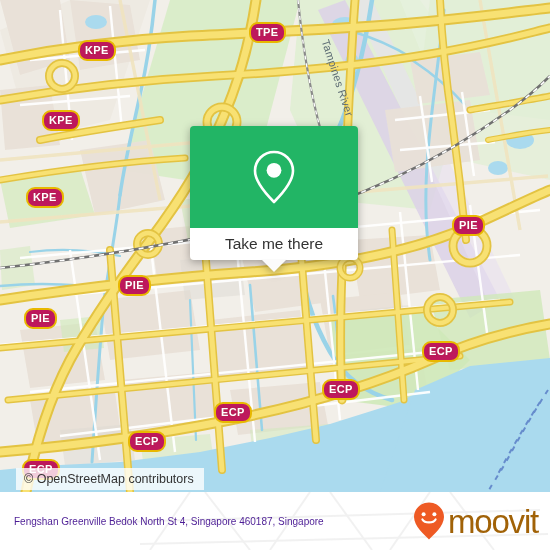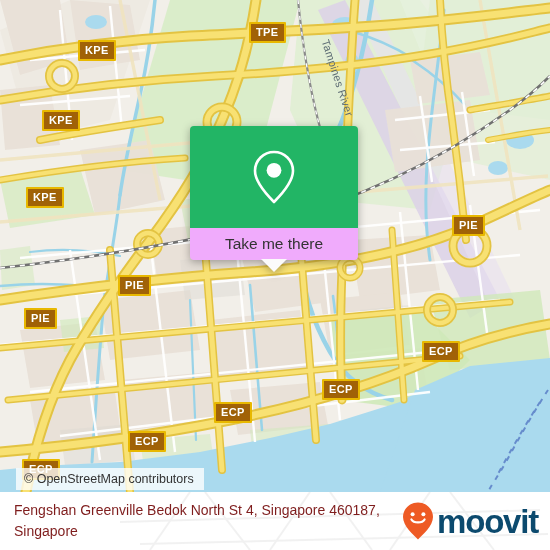--- a/index.html
+++ b/index.html
@@ -22,23 +22,23 @@
     width: 550px;
     height: 492px;
     overflow: hidden;
     background: #f2efe9;
   }
   #map-svg { display: block; }
 
   
   .shield {
     position: absolute;
-    background: #a16207;
+    background: #be185d;
     border: 2px solid #e8b800;
-    border-radius: 1px;
+    border-radius: 9px;
     color: #ffffff;
     font-family: "Liberation Sans", sans-serif;
     font-weight: bold;
     font-size: 11px;
     letter-spacing: .4px;
     line-height: 14px;
     height: 14px;
     padding: 1px 5px 2px 5px;
     text-align: center;
     text-shadow: 0 0 2px rgba(120,90,0,.35);
@@ -66,21 +66,21 @@
   }
   #popup-green {
     background: #22b565;
     height: 102px;
     border-radius: 4px 4px 0 0;
     display: flex;
     align-items: center;
     justify-content: center;
   }
   #popup-footer {
-    background: #f0abfc;
+    background: #ffffff;
     height: 32px;
     border-radius: 0 0 4px 4px;
     display: flex;
     align-items: center;
     justify-content: center;
     text-align: center;
   }
   #popup-label {
     color: #333333;
     font-size: 15.5px;
@@ -131,36 +131,36 @@
   #footer-inner {
     position: absolute;
     inset: 0;
     display: flex;
     align-items: center;
     justify-content: space-between;
     padding: 0 12px 0 14px;
     box-sizing: border-box;
   }
   #address {
-    color: #7f1d1d;
-    font-size: 14px;
+    color: #4c1d95;
+    font-size: 10px;
     line-height: 21px;
     max-width: 400px;
     font-family: "Liberation Sans", sans-serif;
   }
   #brand {
     display: flex;
     align-items: center;
     gap: 2px;
     flex: none;
   }
   #brand-wordmark {
-    color: #0c4a6e;
+    color: #a16207;
     font-size: 33px;
-    font-weight: bold;
+    font-weight: normal;
     letter-spacing: -1.2px;
     font-family: "Liberation Sans", sans-serif;
     line-height: 33px;
   }
 </style>
 </head>
 <body>
 
 <div id="map-area">
 

